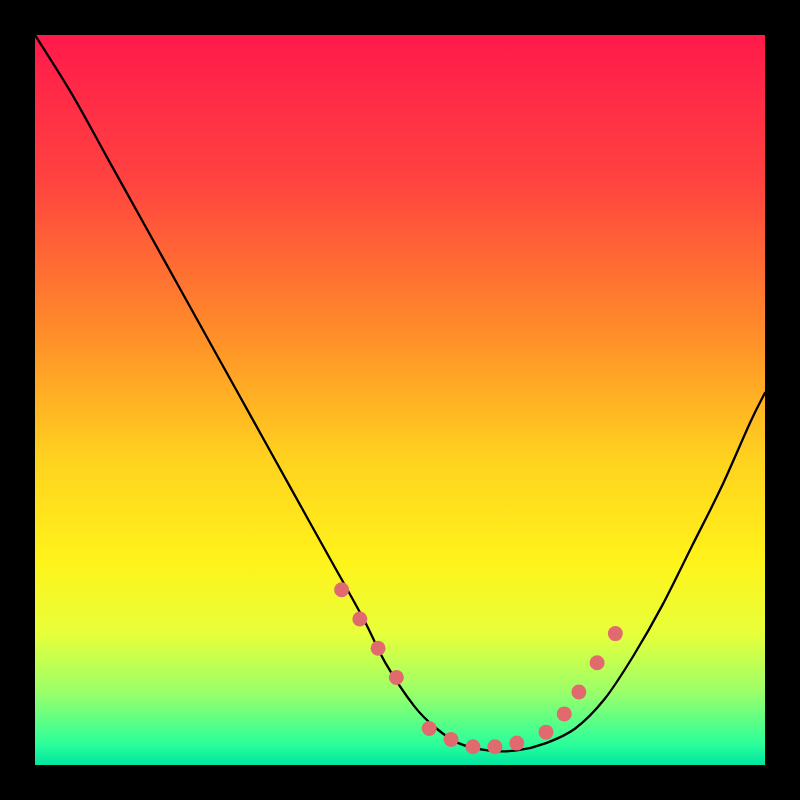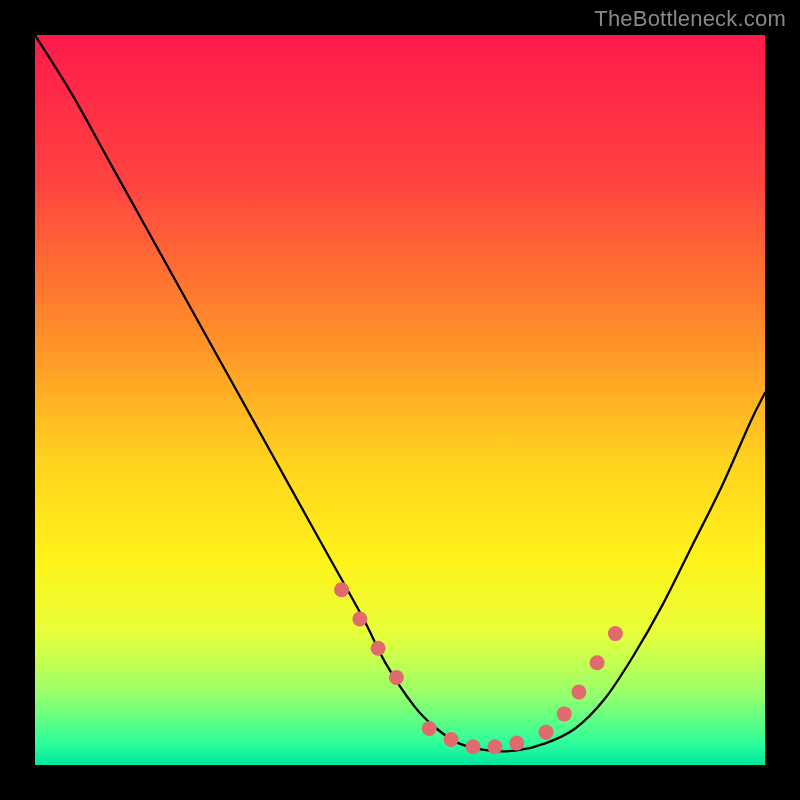--- a/index.html
+++ b/index.html
@@ -44,21 +44,20 @@
     user-select: none;
   }
   .dot {
     fill: #e16a6f;
   }
 </style>
 </head>
 <body>
 
 <div class="stage">
-  <div class="watermark">TheBottleneck.com</div>
   <div class="plot-area">
     <svg class="gradient" viewBox="0 0 730 730" preserveAspectRatio="none">
       <defs>
         <linearGradient id="bg-grad" x1="0" y1="0" x2="0" y2="1">
             <stop offset="0%" stop-color="#ff1a4b"></stop>
             <stop offset="20%" stop-color="#ff4340"></stop>
             <stop offset="40%" stop-color="#ff8a2a"></stop>
             <stop offset="57.99999999999999%" stop-color="#ffd21f"></stop>
             <stop offset="72%" stop-color="#fff31a"></stop>
             <stop offset="82%" stop-color="#e7ff3a"></stop>

